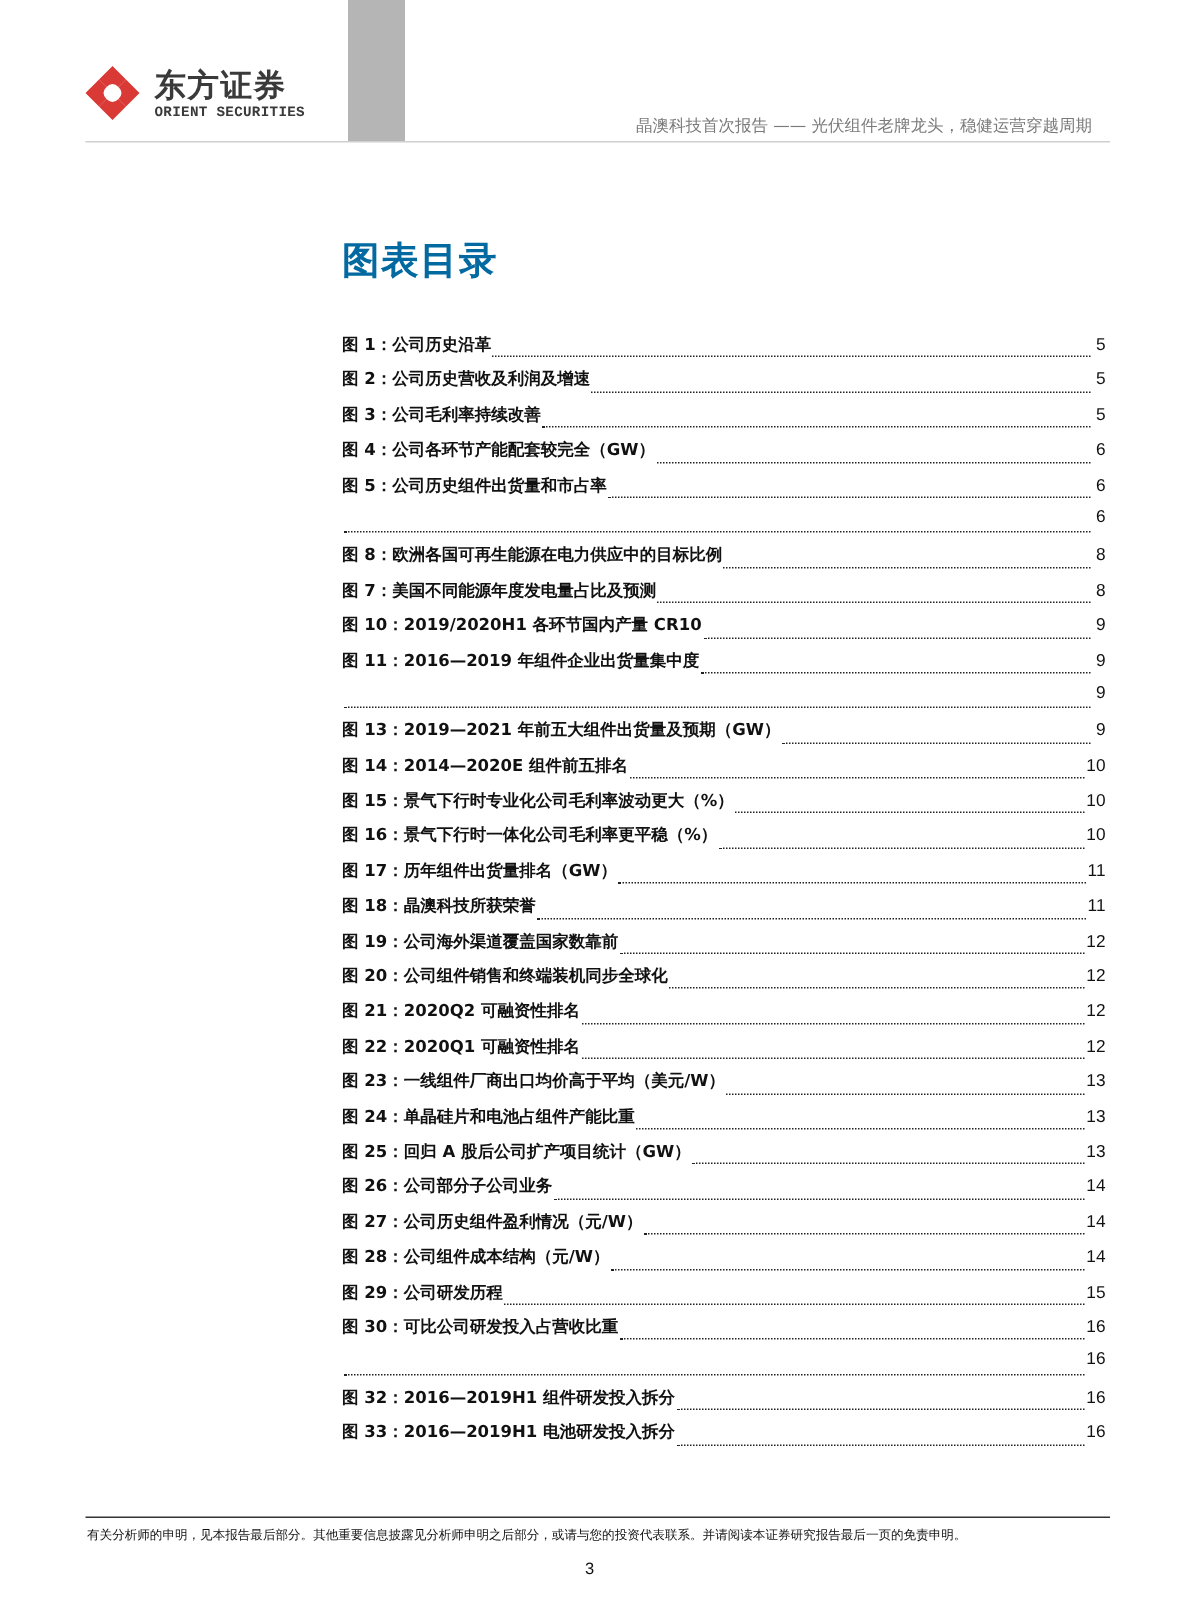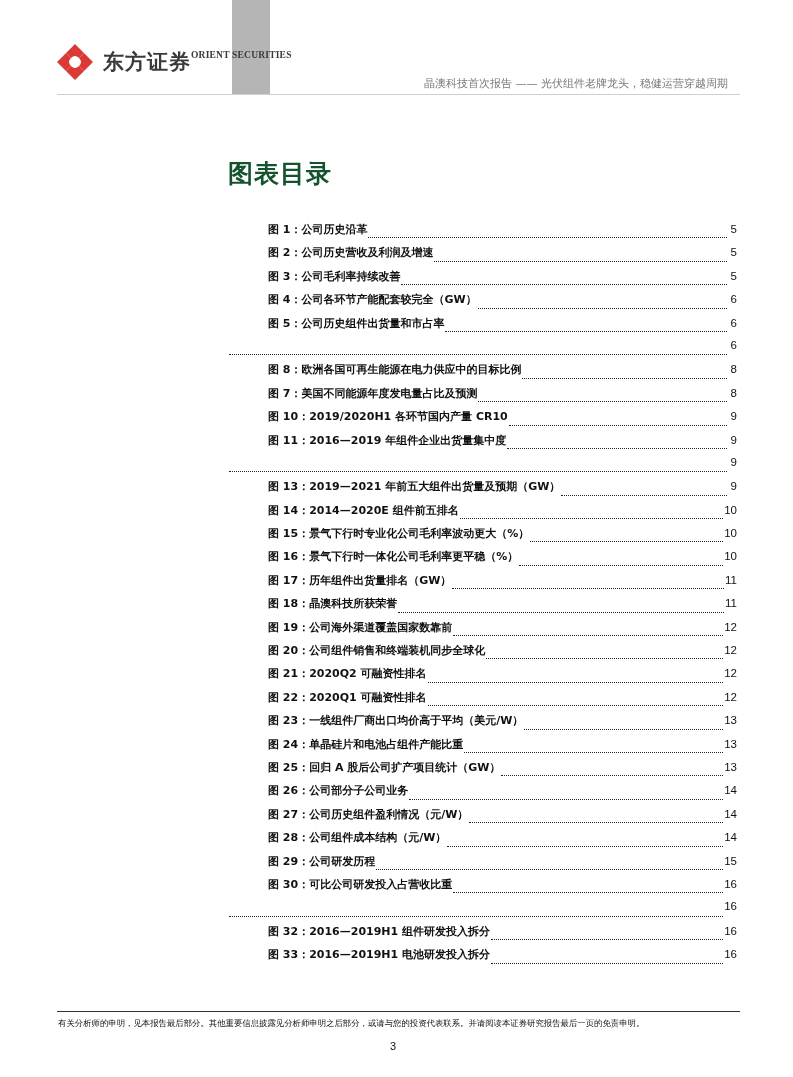--- a/index.html
+++ b/index.html
@@ -9,47 +9,47 @@
       color: #111;
     }
     .gray-tab {
       position: absolute; left: 232px; top: 0; width: 38px; height: 94px;
       background: #b5b5b5;
     }
     .logo {
       position: absolute; left: 55px; top: 42px; display: flex; align-items: center;
     }
     .logo svg { display: block; }
-    .logo-text { margin-left: 8px; display: flex; flex-direction: row; }
+    .logo-text { margin-left: 8px; display: flex; flex-direction: column; }
     .logo-cn {
       font-size: 21px; font-weight: bold; color: #3a3a3a; letter-spacing: 1px; line-height: 24px;
     }
     .logo-en {
-      font-family: Liberation Serif, serif;
+      font-family: Liberation Mono, monospace;
       font-size: 9.5px; font-weight: bold; color: #3a3a3a; letter-spacing: 0.2px; line-height: 11px;
     }
     .header-line {
       position: absolute; left: 57px; top: 94px; width: 683px; height: 1px; background: #cfcfcf;
     }
     .header-title {
       position: absolute; right: 65px; top: 76px; font-size: 11px; color: #7a7a7a;
       white-space: nowrap;
     }
     .page-heading {
-      position: absolute; left: 228px; top: 157px; font-size: 25px; font-weight: bold; color: #14532d;
+      position: absolute; left: 228px; top: 157px; font-size: 25px; font-weight: bold; color: #0369a1;
       letter-spacing: 1px;
     }
     .toc {
       position: absolute; left: 228px; top: 222px; width: 509px;
     }
     .toc-row {
       display: flex; align-items: baseline; height: 23.4px;
       font-size: 11px; font-weight: bold; color: #111;
     }
-    .toc-label { white-space: nowrap; margin-left: 40px; }
+    .toc-label { white-space: nowrap; }
     .toc-dots {
       flex: 1; margin: 0 1px; height: 1px; align-self: flex-end; margin-bottom: 7px;
       border-bottom: 1px dotted #222;
     }
     .toc-page {
       font-family: "Liberation Sans", sans-serif; font-weight: normal; font-size: 11.5px;
       min-width: 9px; text-align: right; color: #111;
     }
     .footer-line {
       position: absolute; left: 57px; top: 1011px; width: 683px; height: 1px; background: #333;

